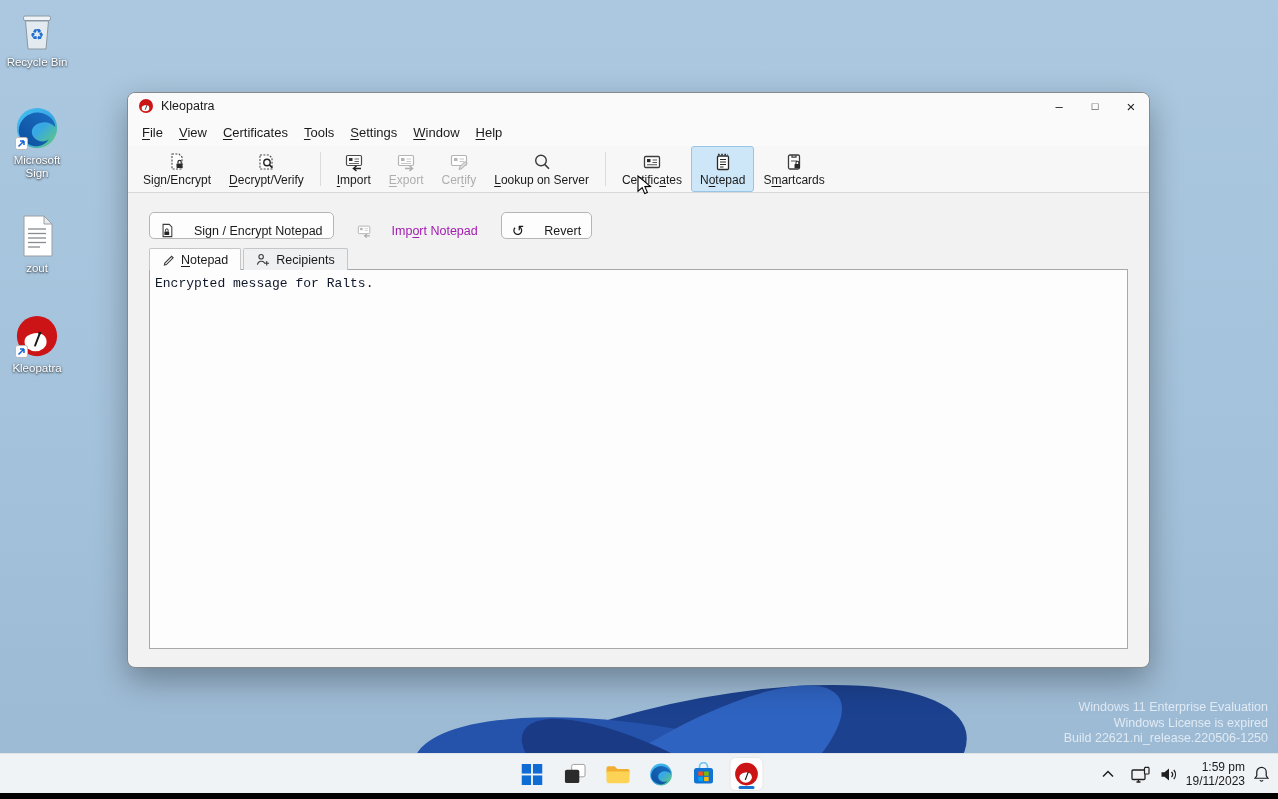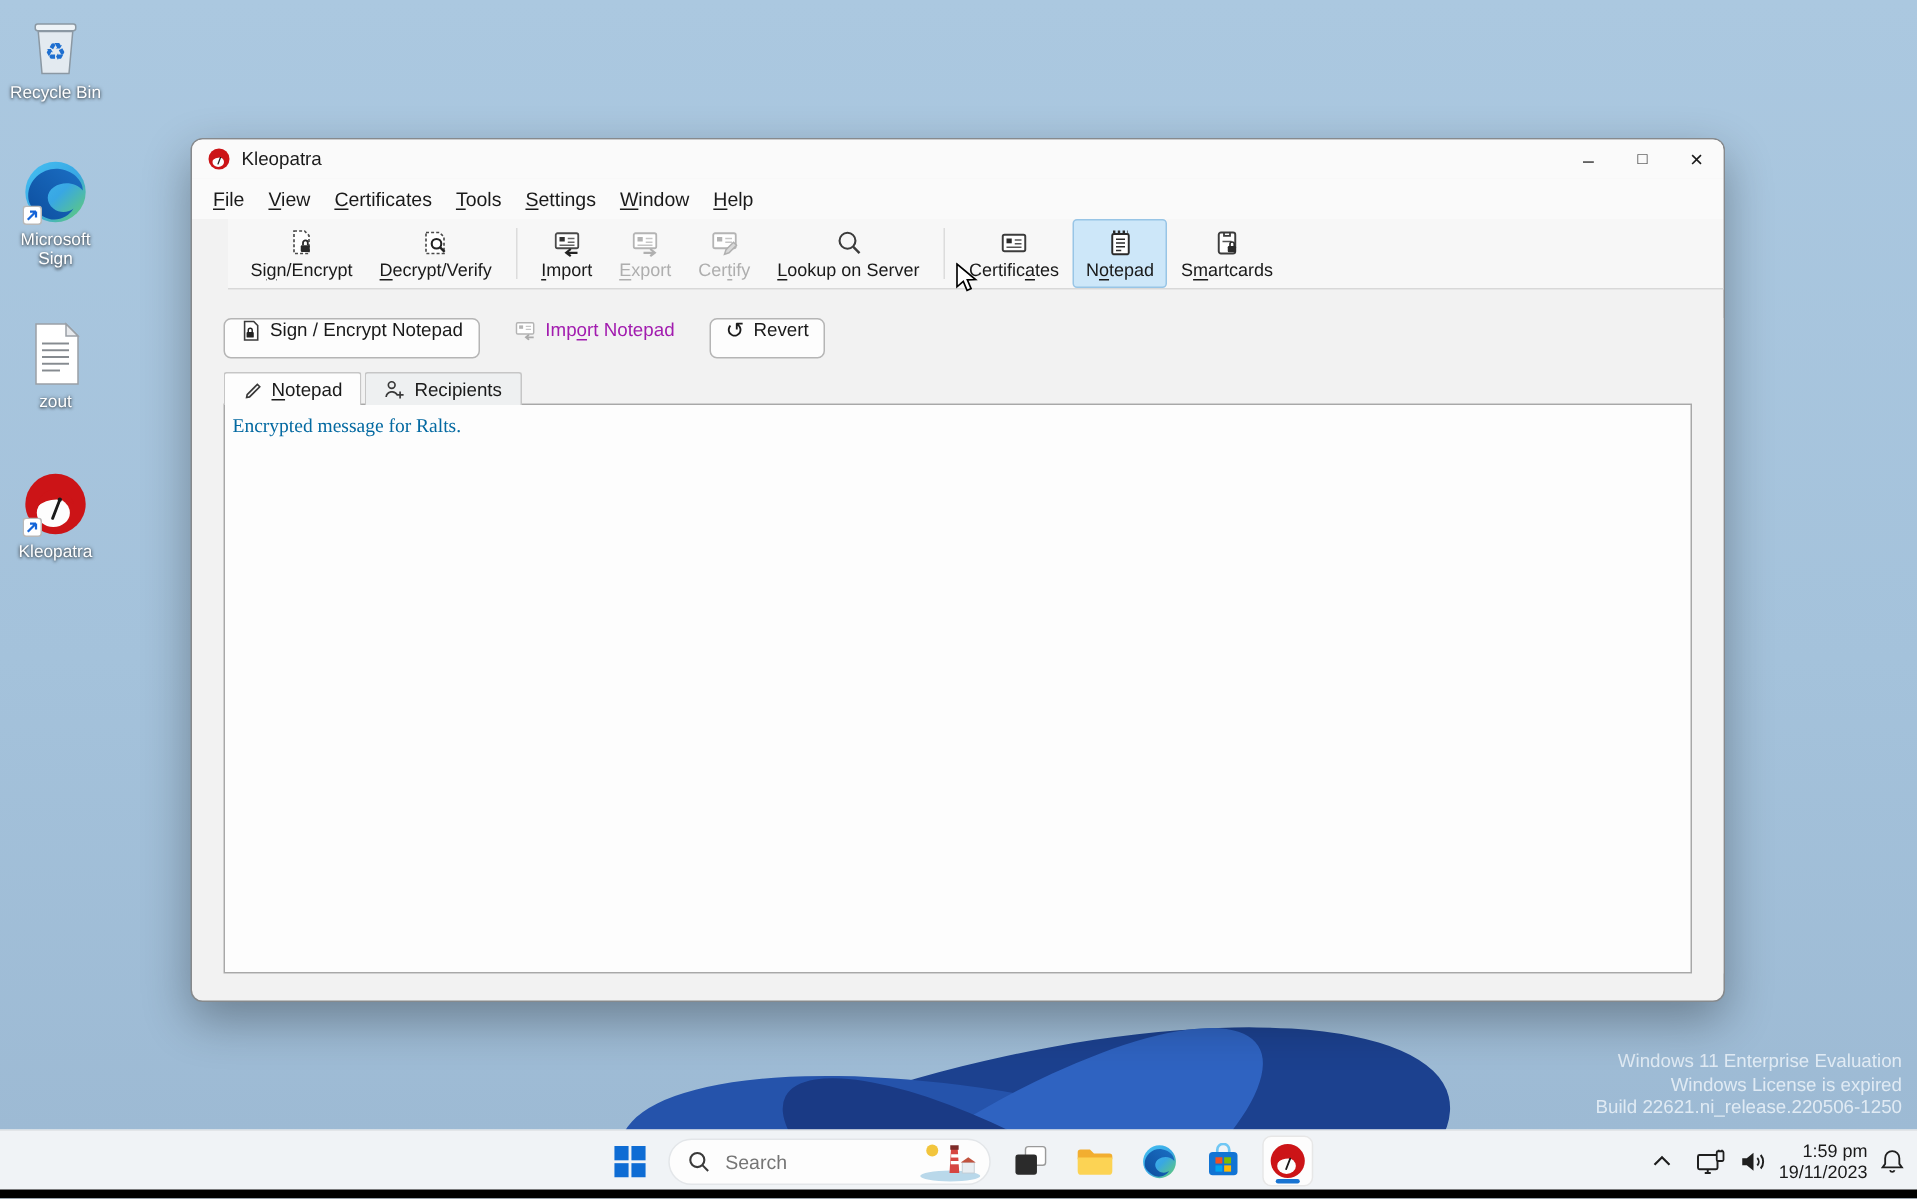--- a/index.html
+++ b/index.html
@@ -23,34 +23,34 @@
   .win{position:absolute;left:127px;top:92px;width:1021px;height:574px;z-index:2;background:#f2f2f2;border:1px solid #86898c;border-radius:8px;box-shadow:0 12px 32px rgba(0,0,0,.32);overflow:hidden;}
   .titlebar{height:26px;display:flex;align-items:center;padding-left:10px;background:#fafafa;}
   .titlebar .ttl{font-size:12.5px;color:#1a1a1a;margin-left:7px;}
   .wctrls{margin-left:auto;display:flex;height:26px;}
   .wbtn{width:36px;height:26px;display:flex;align-items:center;justify-content:center;color:#1a1a1a;font-size:13px;}
   .wbtn.max{font-size:11px;}
   .wbtn.close{font-size:15px;}
   .menubar{height:27px;display:flex;align-items:center;padding-left:6px;background:#fafafa;font-size:13px;color:#1a1a1a;}
   .mitem{padding:3px 7px;border:1px solid transparent;}
   .u{text-decoration:underline;text-underline-offset:2px;}
-  .toolbar{height:46px;display:flex;align-items:center;padding:0 6px;background:#f7f7f7;border-bottom:1px solid #d8d8d8;margin-left:24px;}
+  .toolbar{height:46px;display:flex;align-items:center;padding:0 6px;background:#f7f7f7;border-bottom:1px solid #d8d8d8;}
   .titem{display:flex;flex-direction:column;align-items:center;justify-content:center;gap:1px;height:40px;padding:2px 8px;font-size:12px;color:#1a1a1a;border:1px solid transparent;border-radius:3px;white-space:nowrap;}
   .titem.selected{background:#cde7f9;border-color:#98c5e6;}
   .titem.disabled{color:#aeaeae;}
   .tsep{width:1px;height:34px;background:#dcdcdc;margin:0 7px;}
   .content{background:#f2f2f2;}
   .actions{display:flex;align-items:center;gap:12px;margin:19px 0 0 21px;}
-  .abtn{display:flex;align-items:flex-start;gap:6px;height:25px;padding:0 10px;background:#fdfdfd;border:1px solid #b5b5b5;border-radius:5px;font-size:12.5px;color:#1a1a1a;white-space:nowrap;}
+  .abtn{display:flex;align-items:flex-end;gap:20px;height:25px;padding:0 10px;background:#fdfdfd;border:1px solid #b5b5b5;border-radius:5px;font-size:12.5px;color:#1a1a1a;white-space:nowrap;}
   .abtn.disabled{background:transparent;border-color:transparent;color:#a21caf;}
   .tabs{display:flex;gap:2px;margin:9px 0 -1px 21px;position:relative;z-index:2;}
   .tab{display:flex;align-items:center;gap:6px;height:21px;padding:0 12px;font-size:12.5px;color:#1a1a1a;background:#eef0f1;border:1px solid #c6c6c6;border-bottom:none;border-radius:2px 2px 0 0;}
   .tab.active{background:#fdfdfd;}
   .editor-wrap{margin:0 21px;height:378px;background:#fdfdfd;border:1px solid #a8a8a8;}
-  .editor-wrap textarea{width:100%;height:100%;box-sizing:border-box;border:none;outline:none;resize:none;background:transparent;padding:6px 5px;font-family:Liberation Serif, serif;font-size:13px;color:#0369a1;}
+  .editor-wrap textarea{width:100%;height:100%;box-sizing:border-box;border:none;outline:none;resize:none;background:transparent;padding:6px 5px;font-family:Liberation Mono, monospace;font-size:13px;color:#0f172a;}
   
   .taskbar{position:absolute;left:0;top:753px;width:1278px;height:40px;background:#f0f3f6;border-top:1px solid #e2e5e8;z-index:5;}
   .tb-center{position:absolute;left:50%;top:0;transform:translateX(-50%);height:40px;display:flex;align-items:center;gap:9px;}
   .tb-btn{width:34px;height:34px;display:flex;align-items:center;justify-content:center;border-radius:6px;position:relative;}
   .tb-btn.active-app{background:#fdfdfd;border:1px solid #e7e7e7;box-sizing:border-box;}
   .tb-btn .runline{position:absolute;bottom:1px;left:50%;transform:translateX(-50%);width:16px;height:3px;border-radius:2px;background:#1874d2;}
   .searchpill{display:flex;align-items:center;height:31px;width:215px;background:#fdfdfd;border:1px solid #e3e6e9;border-radius:16px;box-sizing:border-box;padding:0 4px 0 12px;gap:8px;}
   .searchpill input{border:none;outline:none;background:transparent;font-family:"Liberation Sans",sans-serif;font-size:13px;color:#3a3a3a;flex:1;min-width:0;}
   .spot{margin-left:auto;}
   .tray{position:absolute;right:8px;top:0;height:40px;display:flex;align-items:center;gap:8px;}
@@ -348,41 +348,20 @@
 <div class="taskbar">
   <div class="tb-center">
     <div class="tb-btn">
       <svg width="21" height="21" viewBox="0 0 22 22">
         <rect x="0" y="0" width="10" height="10" fill="#0e6cd4"></rect>
           <rect x="12" y="0" width="10" height="10" fill="#0e6cd4"></rect>
         <rect x="0" y="12" width="10" height="10" fill="#0e6cd4"></rect>
           <rect x="12" y="12" width="10" height="10" fill="#0e6cd4"></rect>
       </svg>
     </div>
-    <div class="searchpill">
-      <span>
-        <svg width="15" height="15" viewBox="0 0 16 16">
-            <circle cx="6.8" cy="6.8" r="5" fill="none" stroke="#3a3a3a" stroke-width="1.5"></circle>
-            <path d="M10.4 10.4 L14.5 14.5" stroke="#3a3a3a" stroke-width="1.5"></path>
-          </svg>
-      </span>
-      <input type="text" placeholder="Search" style="">
-      <span class="spot">
-        <svg width="46" height="27" viewBox="0 0 46 27">
-          <ellipse cx="24" cy="23" rx="20" ry="3.6" fill="#b9d8ea"></ellipse>
-          <circle cx="12" cy="6" r="4" fill="#f2c53d"></circle>
-          <path d="M24.5 5 h4.5 l1 16 h-6.5 z" fill="#d64541"></path>
-          <rect x="24.6" y="8.5" width="5.2" height="2.2" fill="#fff"></rect>
-          <rect x="24.3" y="13" width="5.8" height="2.2" fill="#fff"></rect>
-          <rect x="24" y="2.5" width="5.6" height="3" fill="#7e2b28"></rect>
-          <rect x="32" y="14" width="8" height="7" fill="#e9eef2" stroke="#c3cdd4" stroke-width="0.6"></rect>
-          <path d="M31 14 h10 l-5 -3.5 z" fill="#c2533f"></path>
-        </svg>
-      </span>
-    </div>
     <div class="tb-btn">
       <svg width="23" height="22" viewBox="0 0 24 23">
         <rect x="8.5" y="1.5" width="14" height="13" rx="2" fill="#fff" stroke="#9a9a9a"></rect>
         <rect x="1.5" y="7" width="15" height="14" rx="2" fill="#2b2b2b"></rect>
       </svg>
     </div>
     <div class="tb-btn">
       <svg width="25" height="21" viewBox="0 0 26 21">
         <path d="M1 4 a2 2 0 0 1 2 -2 h6.5 l2.8 2.8 h10.7 a2 2 0 0 1 2 2 v2 h-24 z" fill="#f2ae30"></path>
         <path d="M1 7.5 h24 v9.5 a2.5 2.5 0 0 1 -2.5 2.5 h-19 a2.5 2.5 0 0 1 -2.5 -2.5 z" fill="#fcd354"></path>

